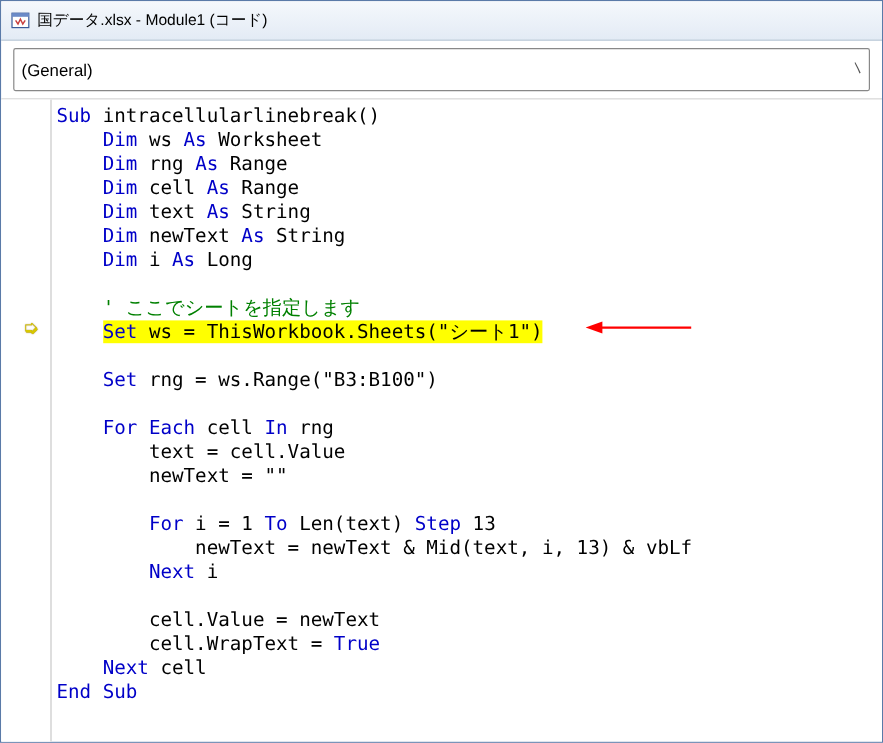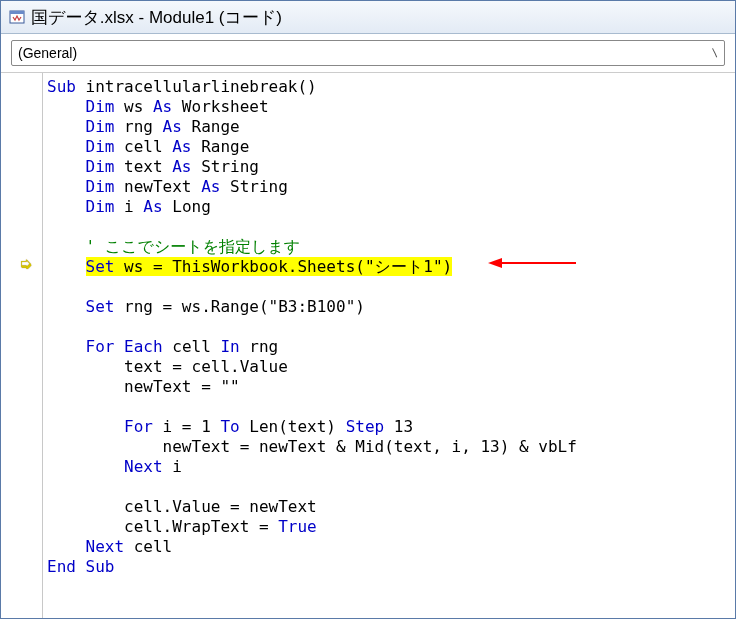--- a/index.html
+++ b/index.html
@@ -11,37 +11,37 @@
     overflow: hidden;
     border: 1px solid #5a7aa8;
   }
   .titlebar {
     background: linear-gradient(to bottom, #f5f8fc, #e3ebf5);
     border-bottom: 1px solid #a8bbcf;
     padding: 16px 8px;
     display: flex;
     align-items: center;
     gap: 6px;
-    font-size: 17px;
+    font-size: 13px;
     color: #000;
     height: 32px;
   }
   .titlebar .icon {
     width: 16px;
     height: 16px;
     display: inline-block;
   }
   .dropdown-row {
     background: #fff;
     padding: 6px 10px;
     border-bottom: 1px solid #ccc;
   }
   .dropdown {
     width: 100%;
-    height: 26px;
+    height: 36px;
     border: 1px solid #888;
     border-radius: 2px;
     background: #fff;
     font-size: 14px;
     padding: 0 4px 0 6px;
     display: flex;
     align-items: center;
     justify-content: space-between;
     color: #000;
     gap: 44px;

